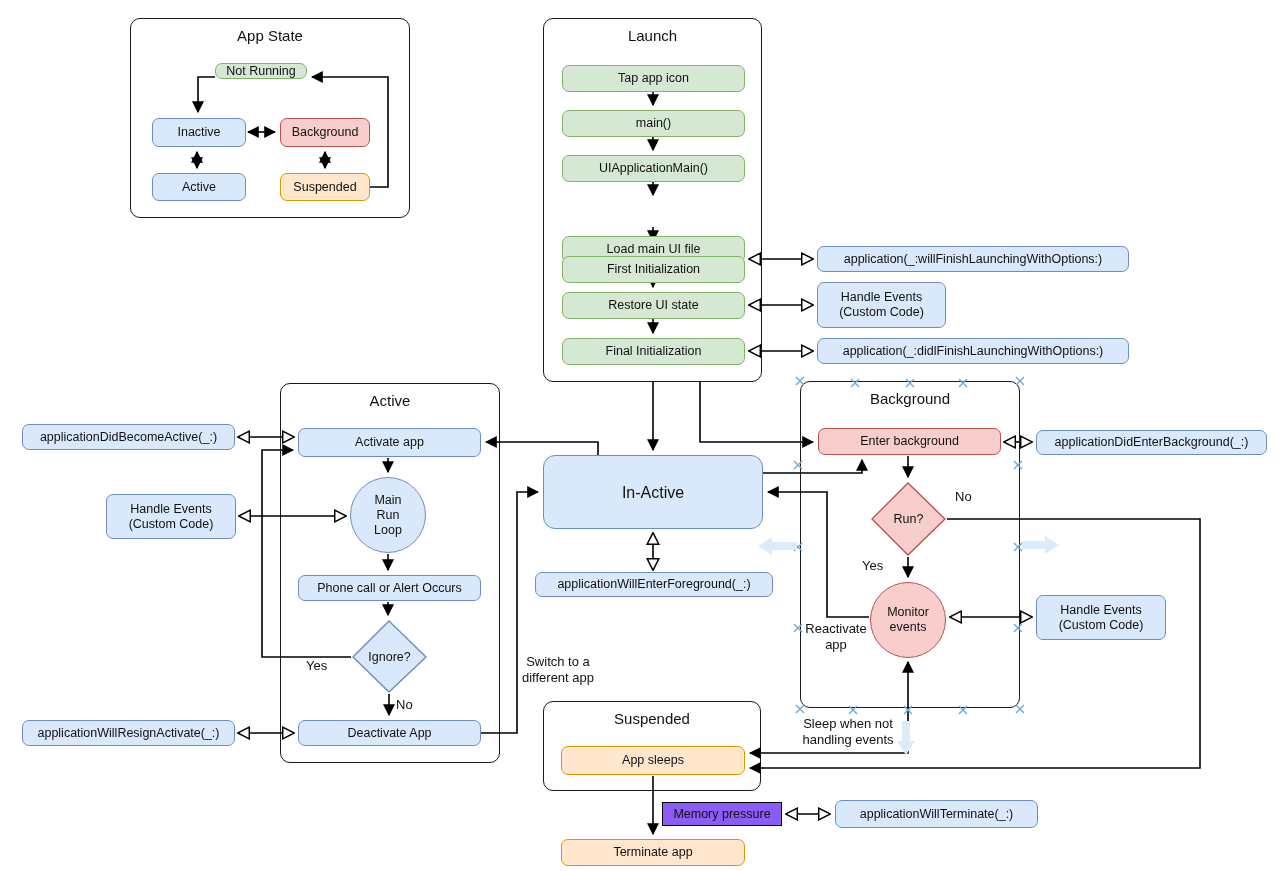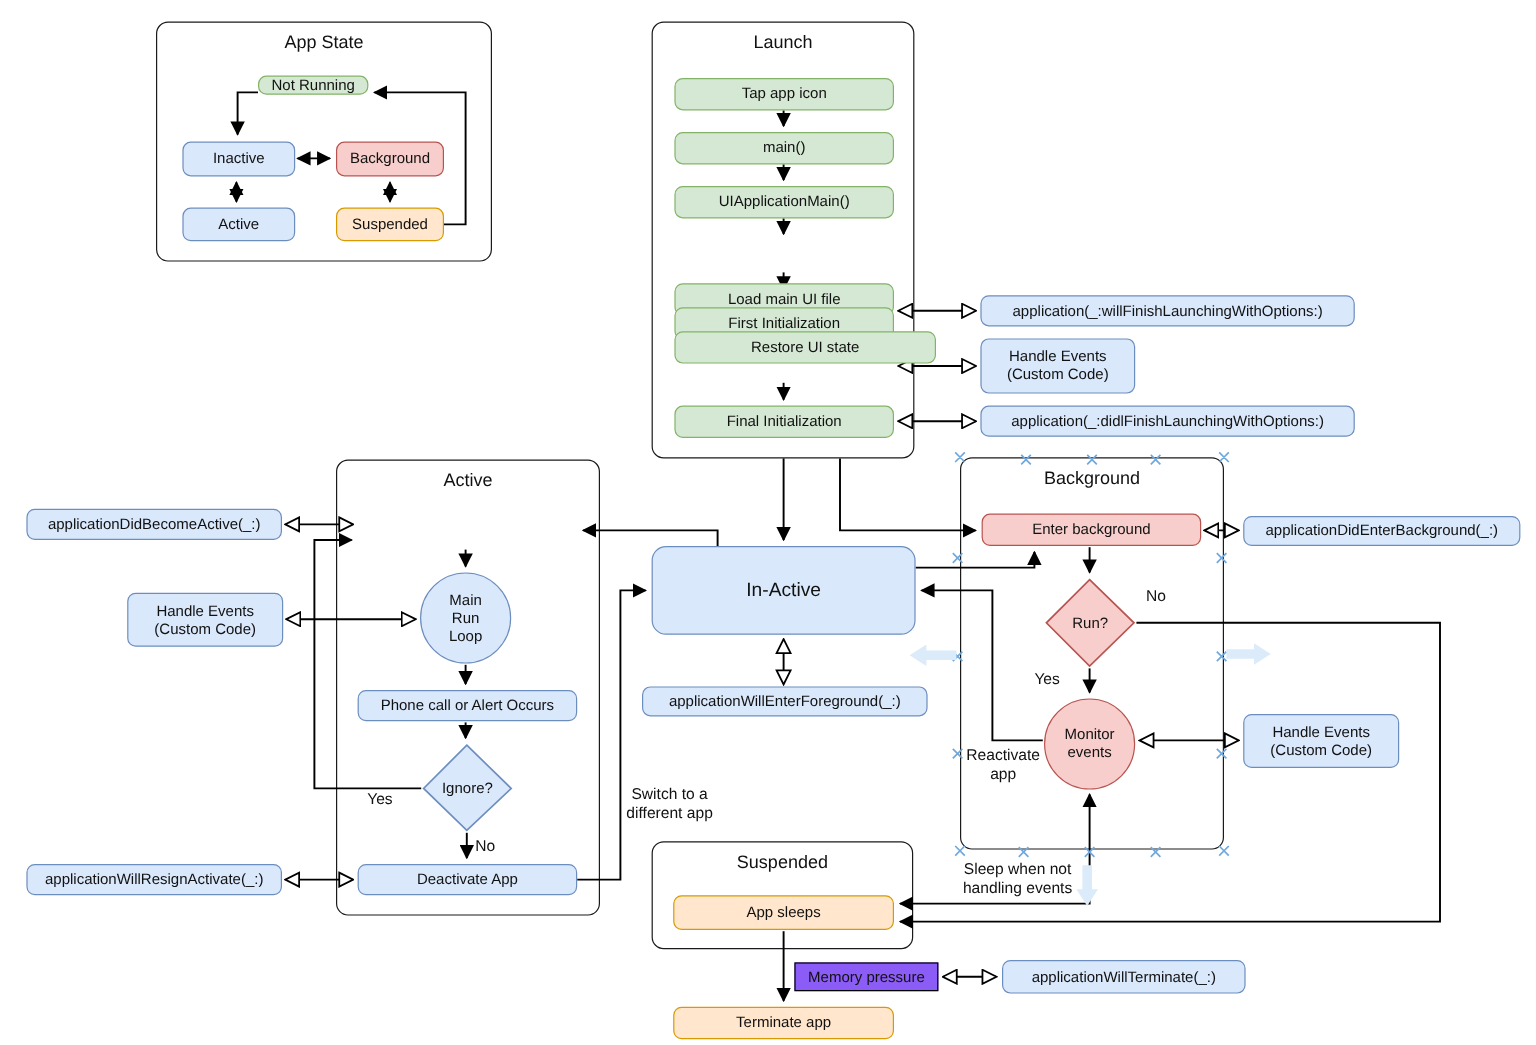--- a/index.html
+++ b/index.html
@@ -123,28 +123,29 @@
   <div class="node blue" style="left:152px;top:118px;width:94px;height:29px;">Inactive</div>
   <div class="node red" style="left:280px;top:118px;width:90px;height:29px;">Background</div>
   <div class="node blue" style="left:152px;top:173px;width:94px;height:28px;">Active</div>
   <div class="node orange" style="left:280px;top:173px;width:90px;height:28px;">Suspended</div>
 
   <div class="node green" style="left:562px;top:65px;width:183px;height:27px;">Tap app icon</div>
   <div class="node green" style="left:562px;top:110px;width:183px;height:27px;">main()</div>
   <div class="node green" style="left:562px;top:155px;width:183px;height:27px;">UIApplicationMain()</div>
   <div class="node green" style="left:562px;top:200px;width:183px;height:27px;margin-top:36px;">Load main UI file</div>
   <div class="node green" style="left:562px;top:246px;width:183px;height:27px;margin-top:10px;">First Initialization</div>
-  <div class="node green" style="left:562px;top:276px;width:218px;height:27px;">Restore UI state</div>
+  <div class="node green" style="left:562px;top:292px;width:183px;height:27px;">Restore UI state</div>
   <div class="node green" style="left:562px;top:338px;width:183px;height:27px;">Final Initialization</div>
 
   <div class="node blue" style="left:817px;top:246px;width:312px;height:26px;">application(_:willFinishLaunchingWithOptions:)</div>
   <div class="node blue" style="left:817px;top:282px;width:129px;height:46px;">Handle Events
 (Custom Code)</div>
   <div class="node blue" style="left:817px;top:338px;width:312px;height:26px;">application(_:didlFinishLaunchingWithOptions:)</div>
 
+  <div class="node blue" style="left:298px;top:428px;width:183px;height:29px;">Activate app</div>
   <div class="node blue circle" style="left:350px;top:477px;width:76px;height:76px;">Main
 Run
 Loop</div>
   <div class="node blue" style="left:298px;top:575px;width:183px;height:26px;">Phone call or Alert Occurs</div>
   <div class="dtext" style="left:352px;top:640px;width:75px;height:34px;">Ignore?</div>
   <div class="node blue" style="left:298px;top:720px;width:183px;height:26px;">Deactivate App</div>
   <div class="dlabel" style="left:306px;top:658px;">Yes</div>
   <div class="dlabel" style="left:396px;top:697px;">No</div>
 
   <div class="node blue" style="left:22px;top:424px;width:213px;height:26px;">applicationDidBecomeActive(_:)</div>

